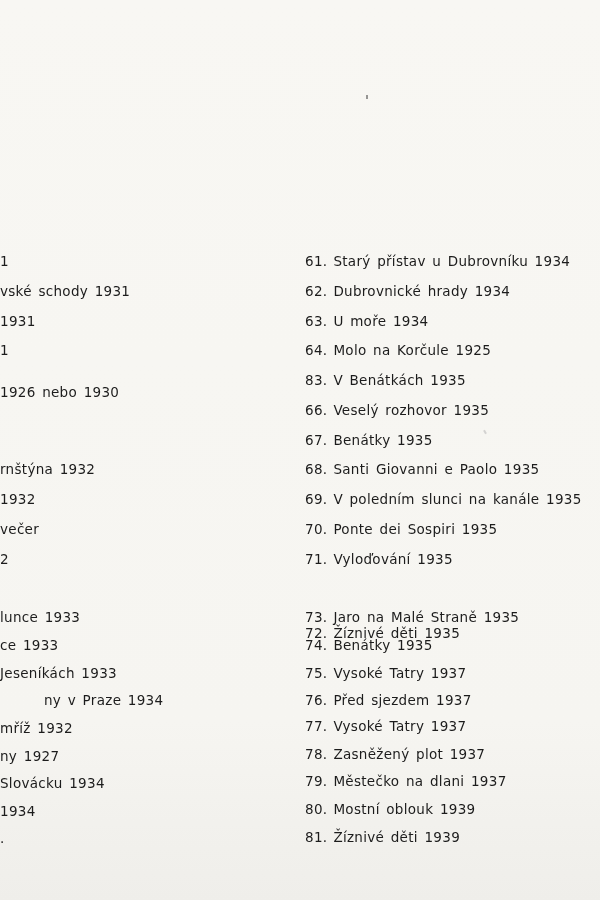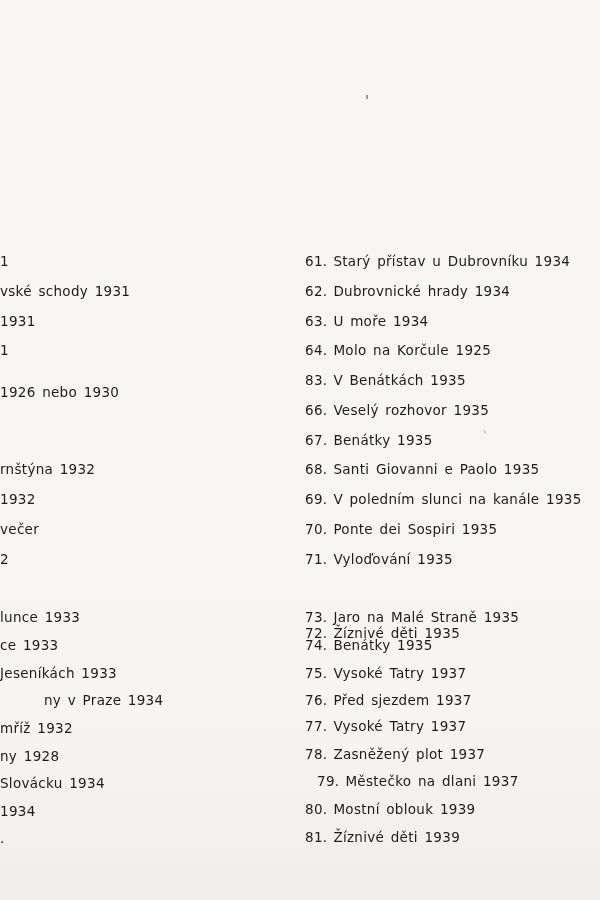--- a/index.html
+++ b/index.html
@@ -33,21 +33,21 @@
     <div class="item" style="top: 384px;"> 1926 nebo 1930</div>
     <div class="item" style="top: 461px;">rnštýna 1932</div>
     <div class="item" style="top: 491px;"> 1932</div>
     <div class="item" style="top: 521px;"> večer</div>
     <div class="item" style="top: 551px;">2</div>
     <div class="item" style="top: 609px;">lunce 1933</div>
     <div class="item" style="top: 637px;">ce 1933</div>
     <div class="item" style="top: 665px;">Jeseníkách 1933</div>
     <div class="item" style="top: 692px; padding-left: 44px;">ny v Praze 1934</div>
     <div class="item" style="top: 720px;">mříž 1932</div>
-    <div class="item" style="top: 748px;">ny 1928</div>
+    <div class="item" style="top: 748px;">ny 1927</div>
     <div class="item" style="top: 775px;">Slovácku 1934</div>
     <div class="item" style="top: 803px;"> 1934</div>
     <div class="item" style="top: 830px;">.</div>
   </div>
 <div class="col right-col" id="right-col">
     <div class="item" style="top: 253px;"><span class="num">61.</span><span>Starý přístav u Dubrovníku 1934</span></div>
     <div class="item" style="top: 283px;"><span class="num">62.</span><span>Dubrovnické hrady 1934</span></div>
     <div class="item" style="top: 313px;"><span class="num">63.</span><span>U moře 1934</span></div>
     <div class="item" style="top: 342px;"><span class="num">64.</span><span>Molo na Korčule 1925</span></div>
     <div class="item" style="top: 372px;"><span class="num">83.</span><span>V Benátkách 1935</span></div>
@@ -57,16 +57,16 @@
     <div class="item" style="top: 491px;"><span class="num">69.</span><span>V poledním slunci na kanále 1935</span></div>
     <div class="item" style="top: 521px;"><span class="num">70.</span><span>Ponte dei Sospiri 1935</span></div>
     <div class="item" style="top: 551px;"><span class="num">71.</span><span>Vyloďování 1935</span></div>
     <div class="item" style="top: 581px; margin-top: 44px;"><span class="num">72.</span><span>Žíznivé děti 1935</span></div>
     <div class="item" style="top: 609px;"><span class="num">73.</span><span>Jaro na Malé Straně 1935</span></div>
     <div class="item" style="top: 637px;"><span class="num">74.</span><span>Benátky 1935</span></div>
     <div class="item" style="top: 665px;"><span class="num">75.</span><span>Vysoké Tatry 1937</span></div>
     <div class="item" style="top: 692px;"><span class="num">76.</span><span>Před sjezdem 1937</span></div>
     <div class="item" style="top: 718px;"><span class="num">77.</span><span>Vysoké Tatry 1937</span></div>
     <div class="item" style="top: 746px;"><span class="num">78.</span><span>Zasněžený plot 1937</span></div>
-    <div class="item" style="top: 773px; margin-left: 12px;"><span class="num">79.</span><span>Městečko na dlani 1937</span></div>
+    <div class="item" style="top: 773px;"><span class="num">79.</span><span>Městečko na dlani 1937</span></div>
     <div class="item" style="top: 801px;"><span class="num">80.</span><span>Mostní oblouk 1939</span></div>
     <div class="item" style="top: 829px;"><span class="num">81.</span><span>Žíznivé děti 1939</span></div>
   </div>
 
 </body></html>

